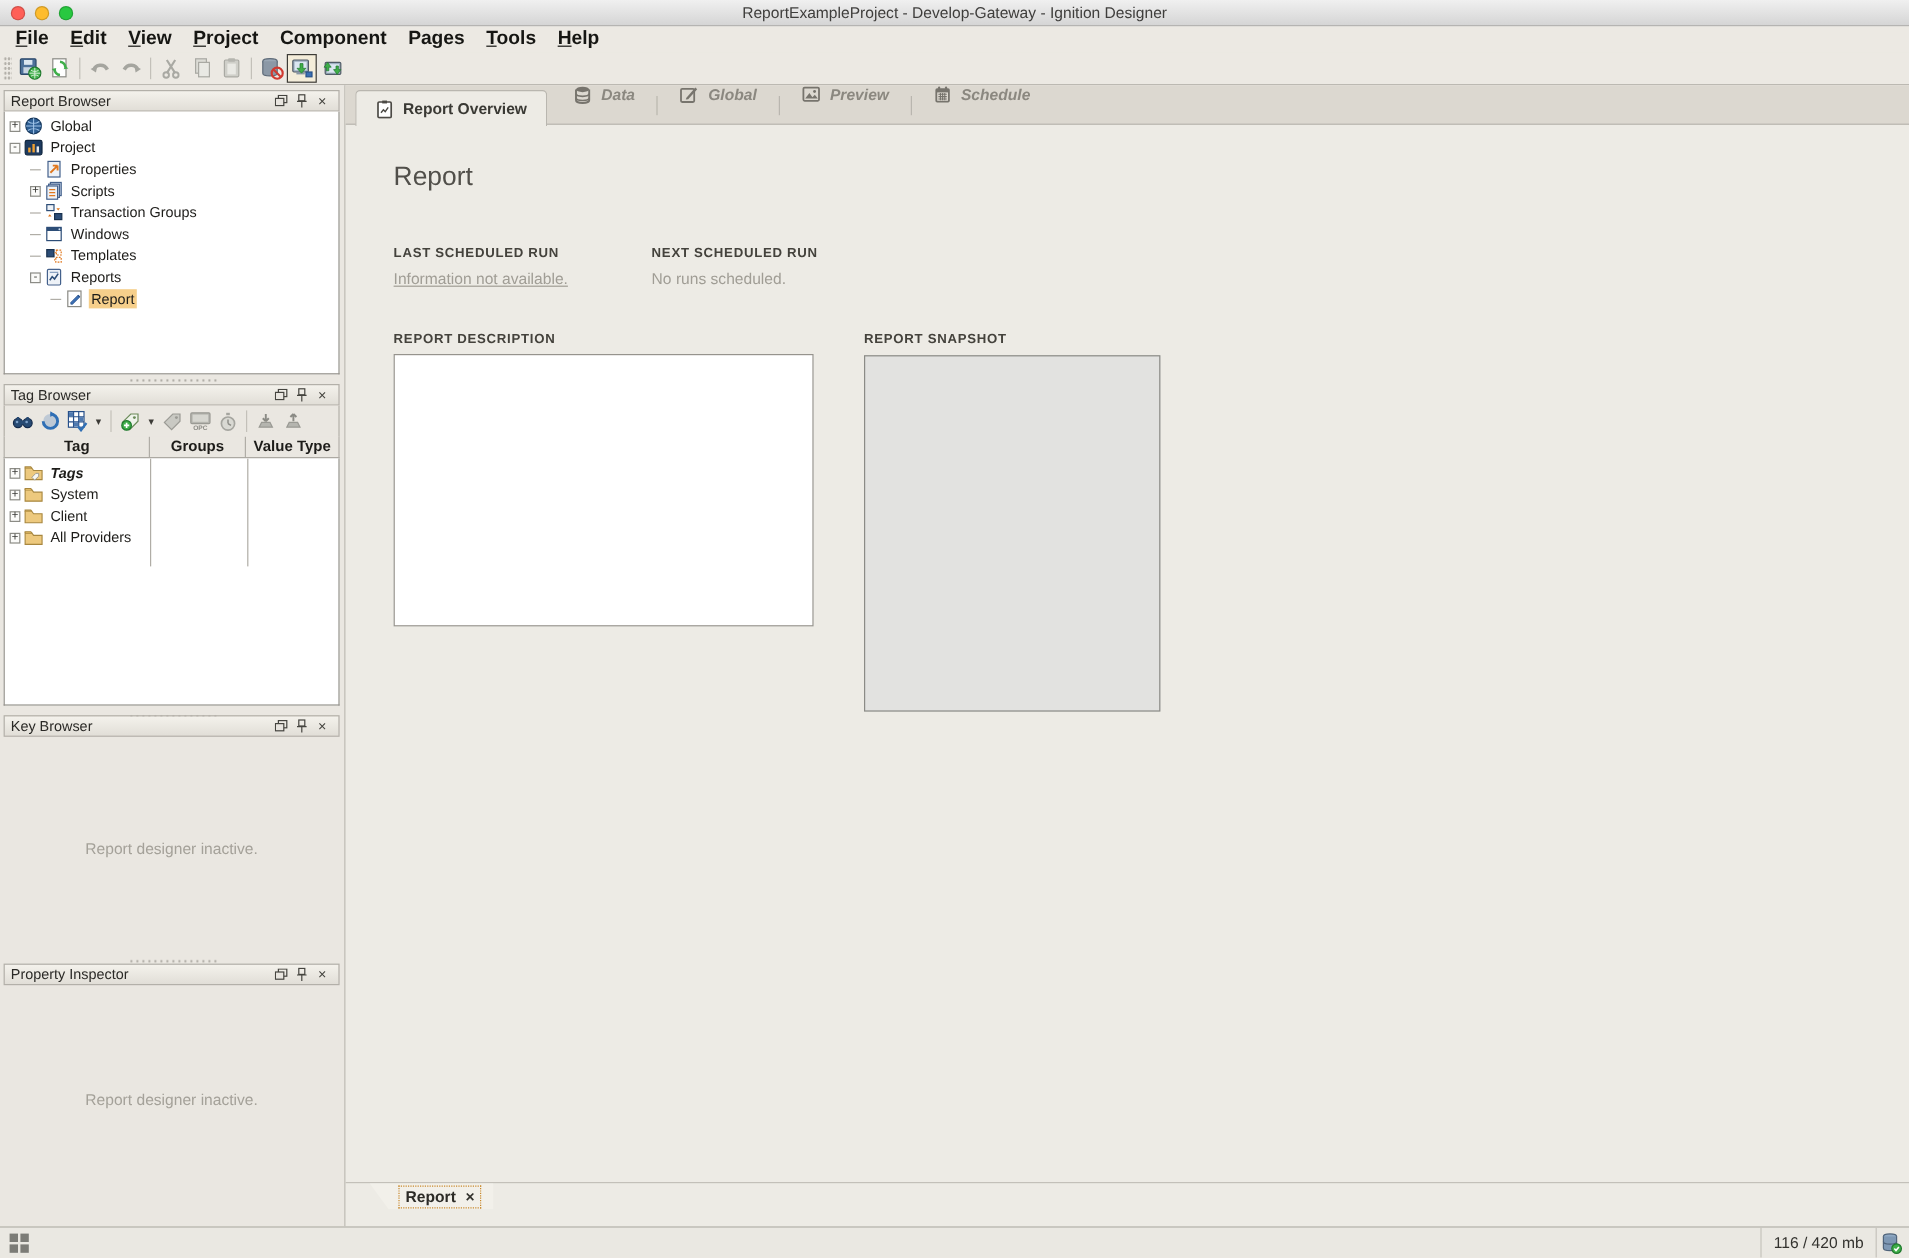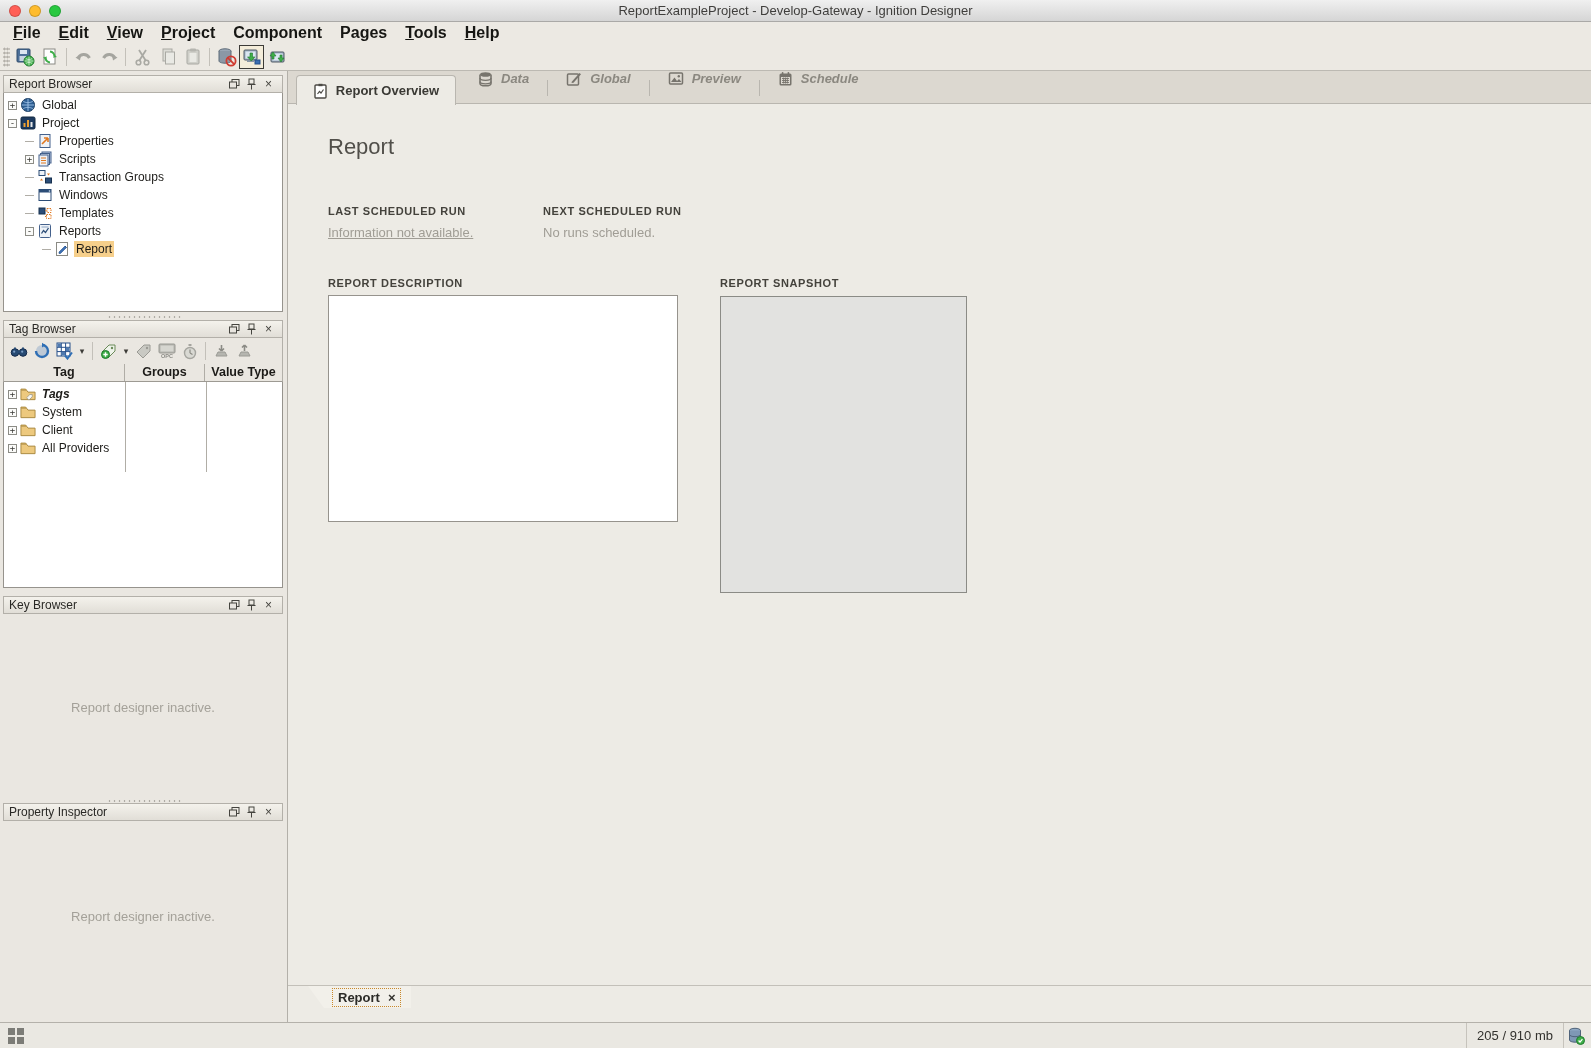--- a/index.html
+++ b/index.html
@@ -656,21 +656,21 @@
 
   <div class="statusbar">
     <div class="sgrid">
         <div></div>
         <div></div>
         <div></div>
         <div></div>
       </div>
     <div class="sright">
       <div class="ssep"></div>
-      <div class="smem">205 / 910 mb</div>
+      <div class="smem">116 / 420 mb</div>
       <div class="ssep"></div>
       <div class="sdb">
         <svg width="17" height="18" viewBox="0 0 17 18">
             <ellipse cx="7" cy="3.5" rx="5.5" ry="2.2" fill="#8fa9c4" stroke="#4f637a"></ellipse>
             <path d="M1.5 3.5v9.5c0 1.2 2.5 2.2 5.5 2.2s5.5-1 5.5-2.2V3.5" fill="#7e98b4" stroke="#4f637a"></path>
             <path d="M1.5 7.5c0 1.2 2.5 2.2 5.5 2.2s5.5-1 5.5-2.2" fill="none" stroke="#4f637a"></path>
             <circle cx="12.5" cy="13.5" r="4" fill="#3fae49" stroke="#1f7a2d"></circle>
             <path d="M10.6 13.5l1.4 1.6 2.4-3" stroke="#fff" stroke-width="1.3" fill="none"></path>
           </svg>
       </div>

